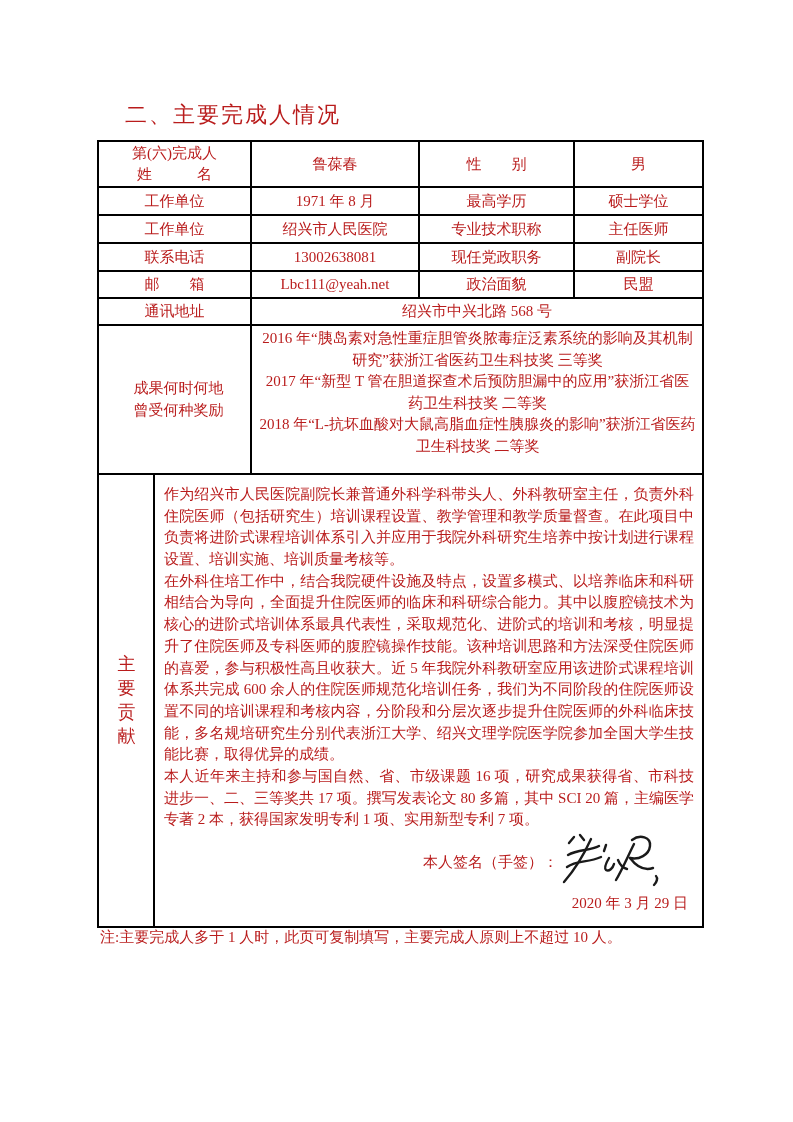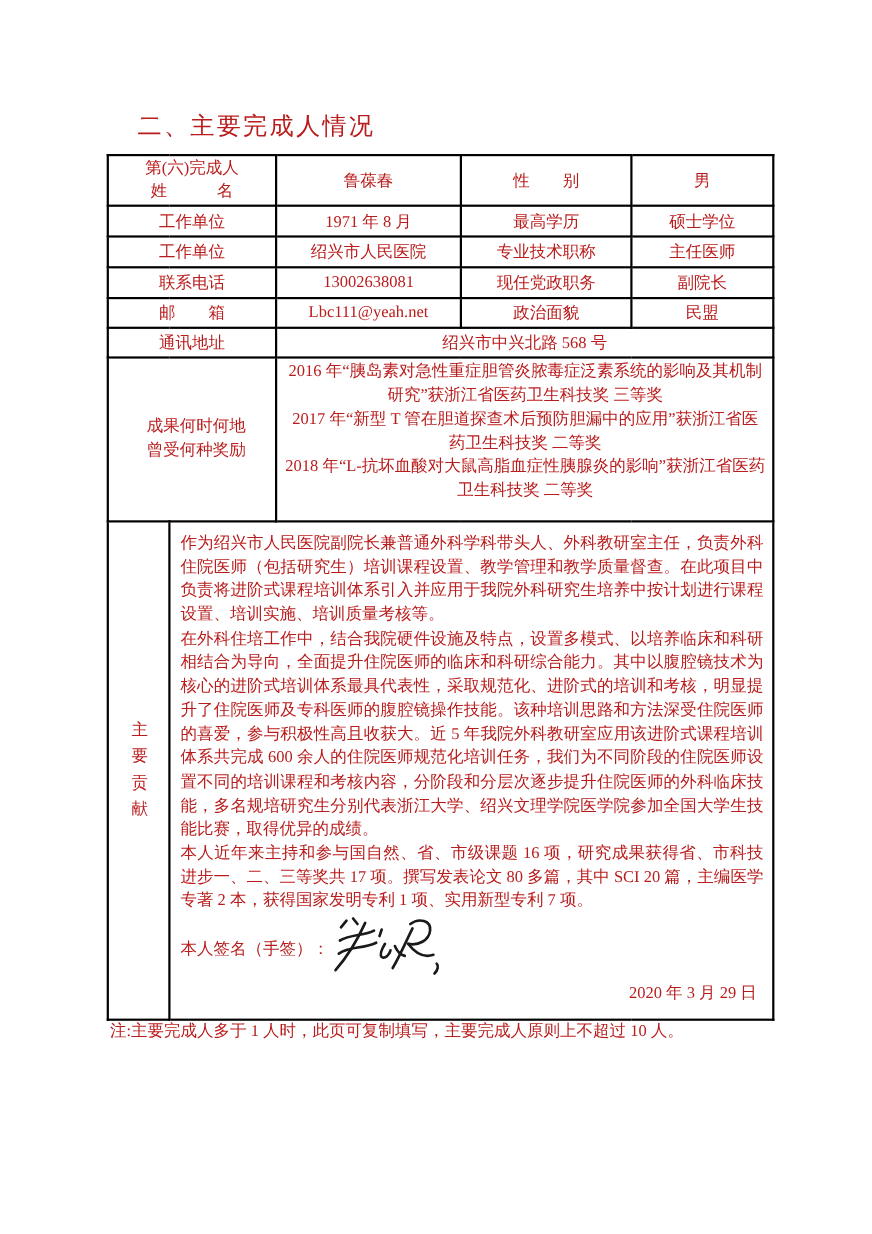--- a/index.html
+++ b/index.html
@@ -49,22 +49,22 @@
     vertical-align: middle;
     padding: 2px 6px 15px 7px;
     line-height: 21.6px;
   }
   td.contrib-label { text-align: center; }
   .vertical-label {
     display: inline-block;
     width: 17px;
     word-break: break-all;
     line-height: 24px;
-    font-size: 15px;
-    text-align: right;
+    font-size: 18px;
+    text-align: left;
   }
   td.contrib-content {
     text-align: left;
     vertical-align: top;
     padding: 0;
   }
   .contrib-inner {
     display: flex;
     flex-direction: column;
     height: 100%;
@@ -72,21 +72,21 @@
   }
   .contrib-inner p {
     text-align: justify;
     line-height: 21.7px;
     font-size: 15px;
   }
   .sig-row {
     margin-top: auto;
     display: flex;
     align-items: center;
-    justify-content: flex-start;
+    justify-content: flex-end;
     margin-right: 34px;
     height: 62px;
   }
   .sig-label { font-size: 15px; white-space: nowrap; }
   .sig-svg { display: block; margin-left: 2px; margin-bottom: 6px; }
   .date-row {
     text-align: right;
     padding-right: 6px;
     font-size: 15px;
     line-height: 20px;

